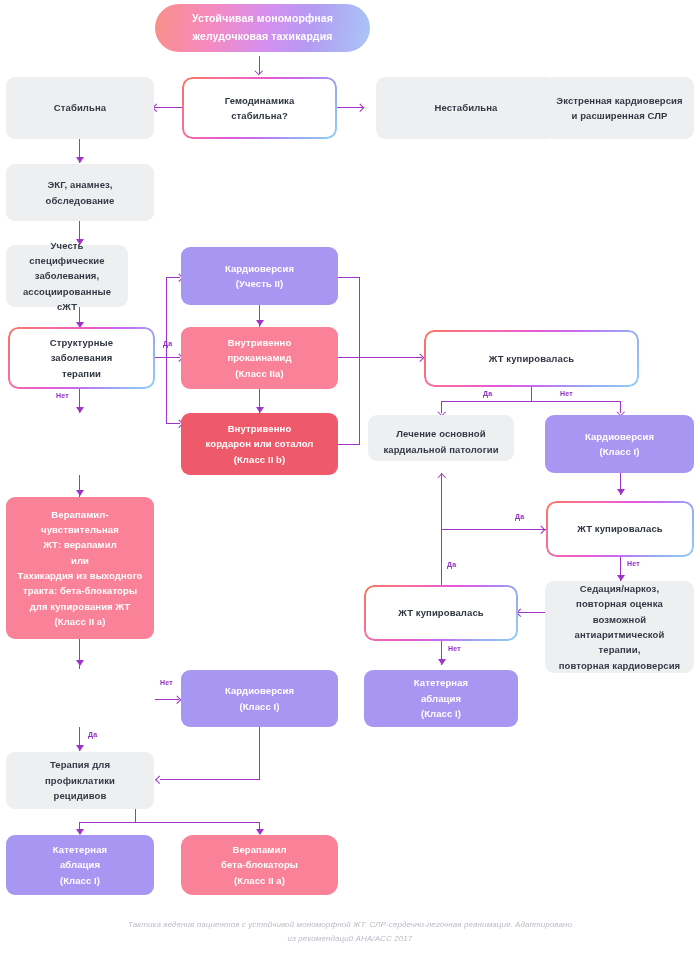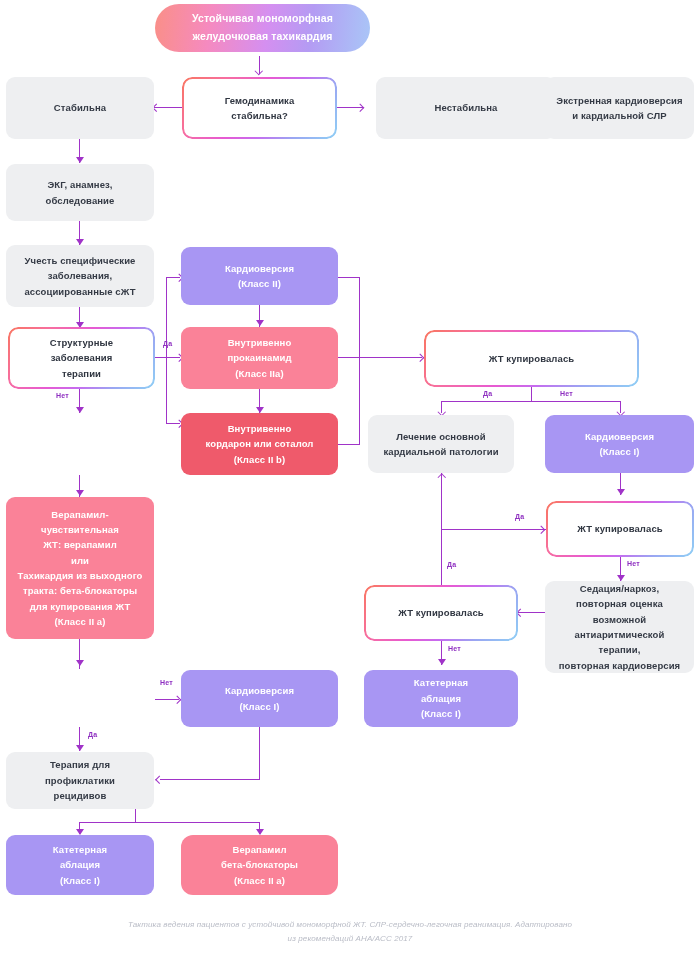--- a/index.html
+++ b/index.html
@@ -160,21 +160,21 @@
       </span>
   </div>
 
   <div class="node n-grey" style="left:376px;top:77px;width:180px;height:62px;">
     <span class="txt">Нестабильна</span>
   </div>
 
   <div class="node n-grey" style="left:545px;top:77px;width:149px;height:62px;">
     <span class="txt">
       <span>Экстренная кардиоверсия</span><br>
-      <span>и кардиальной СЛР</span>
+      <span>и расширенная СЛР</span>
     </span>
   </div>
 
   <div class="ln lnh" style="left:154px;top:107px;width:28px;height:1.4px;"></div>
   <div class="chev chev-l" style="left:154px;top:104.5px;"></div>
 
   <div class="ln lnh" style="left:337px;top:107px;width:26px;height:1.4px;"></div>
   <div class="chev chev-r" style="left:357px;top:104.5px;"></div>
 
   <div class="ln lnh" style="left:518px;top:107px;width:27px;height:1.4px;"></div>
@@ -185,21 +185,21 @@
 
   <div class="node n-grey" style="left:6px;top:164px;width:148px;height:57px;">
     <span class="txt">
       <span>ЭКГ, анамнез,</span><br>
       <span>обследование</span>
     </span>
   </div>
   <div class="ln lnv" style="left:79px;top:221px;width:1.4px;height:24px;"></div>
   <div class="arw arw-d" style="left:76px;top:239px;"></div>
 
-  <div class="node n-grey" style="left:6px;top:245px;width:148px;height:62px;">
+  <div class="node n-grey" style="left:6px;top:245px;width:122px;height:62px;">
     <span class="txt">
       <span>Учесть специфические</span><br>
       <span>заболевания,</span><br>
       <span>ассоциированные сЖТ</span>
     </span>
   </div>
   <div class="ln lnv" style="left:79px;top:307px;width:1.4px;height:22px;"></div>
   <div class="arw arw-d" style="left:76px;top:322px;"></div>
 
   <div class="node n-white" style="left:8px;top:327px;width:147px;height:62px;">
@@ -293,21 +293,21 @@
     <span class="txt">
       <span>Верапамил</span><br>
       <span>бета-блокаторы</span><br>
       <span>(Класс II a)</span>
     </span>
   </div>
 
   <div class="node n-purple" style="left:181px;top:247px;width:157px;height:58px;">
     <span class="txt">
       <span>Кардиоверсия</span><br>
-      <span>(Класс II)</span>
+      <span>(Учесть II)</span>
     </span>
   </div>
   <div class="ln lnv" style="left:259px;top:305px;width:1.4px;height:22px;"></div>
   <div class="arw arw-d" style="left:256px;top:320px;"></div>
 
   <div class="node n-pink" style="left:181px;top:327px;width:157px;height:62px;">
     <span class="txt">
       <span>Внутривенно</span><br>
       <span>прокаинамид</span><br>
       <span>(Класс IIa)</span>
@@ -340,21 +340,21 @@
 
   <div class="ln lnv" style="left:531px;top:387px;width:1.4px;height:15px;"></div>
   <div class="ln lnh" style="left:441px;top:401px;width:180px;height:1.4px;"></div>
   <div class="ln lnv" style="left:441px;top:401px;width:1.4px;height:12px;"></div>
   <div class="chev chev-d" style="left:438.5px;top:409px;"></div>
   <div class="ln lnv" style="left:620px;top:401px;width:1.4px;height:12px;"></div>
   <div class="chev chev-d" style="left:617.5px;top:409px;"></div>
   <div class="elbl" style="left:483px;top:390px;">Да</div>
   <div class="elbl" style="left:560px;top:390px;">Нет</div>
 
-  <div class="node n-grey" style="left:368px;top:415px;width:146px;height:58px;">
+  <div class="node n-grey" style="left:368px;top:415px;width:146px;height:46px;align-items:flex-end;">
     <span class="txt">
       <span>Лечение основной</span><br>
       <span>кардиальной патологии</span>
     </span>
   </div>
 
   <div class="node n-purple" style="left:545px;top:415px;width:149px;height:58px;">
     <span class="txt">
       <span>Кардиоверсия</span><br>
       <span>(Класс I)</span>

